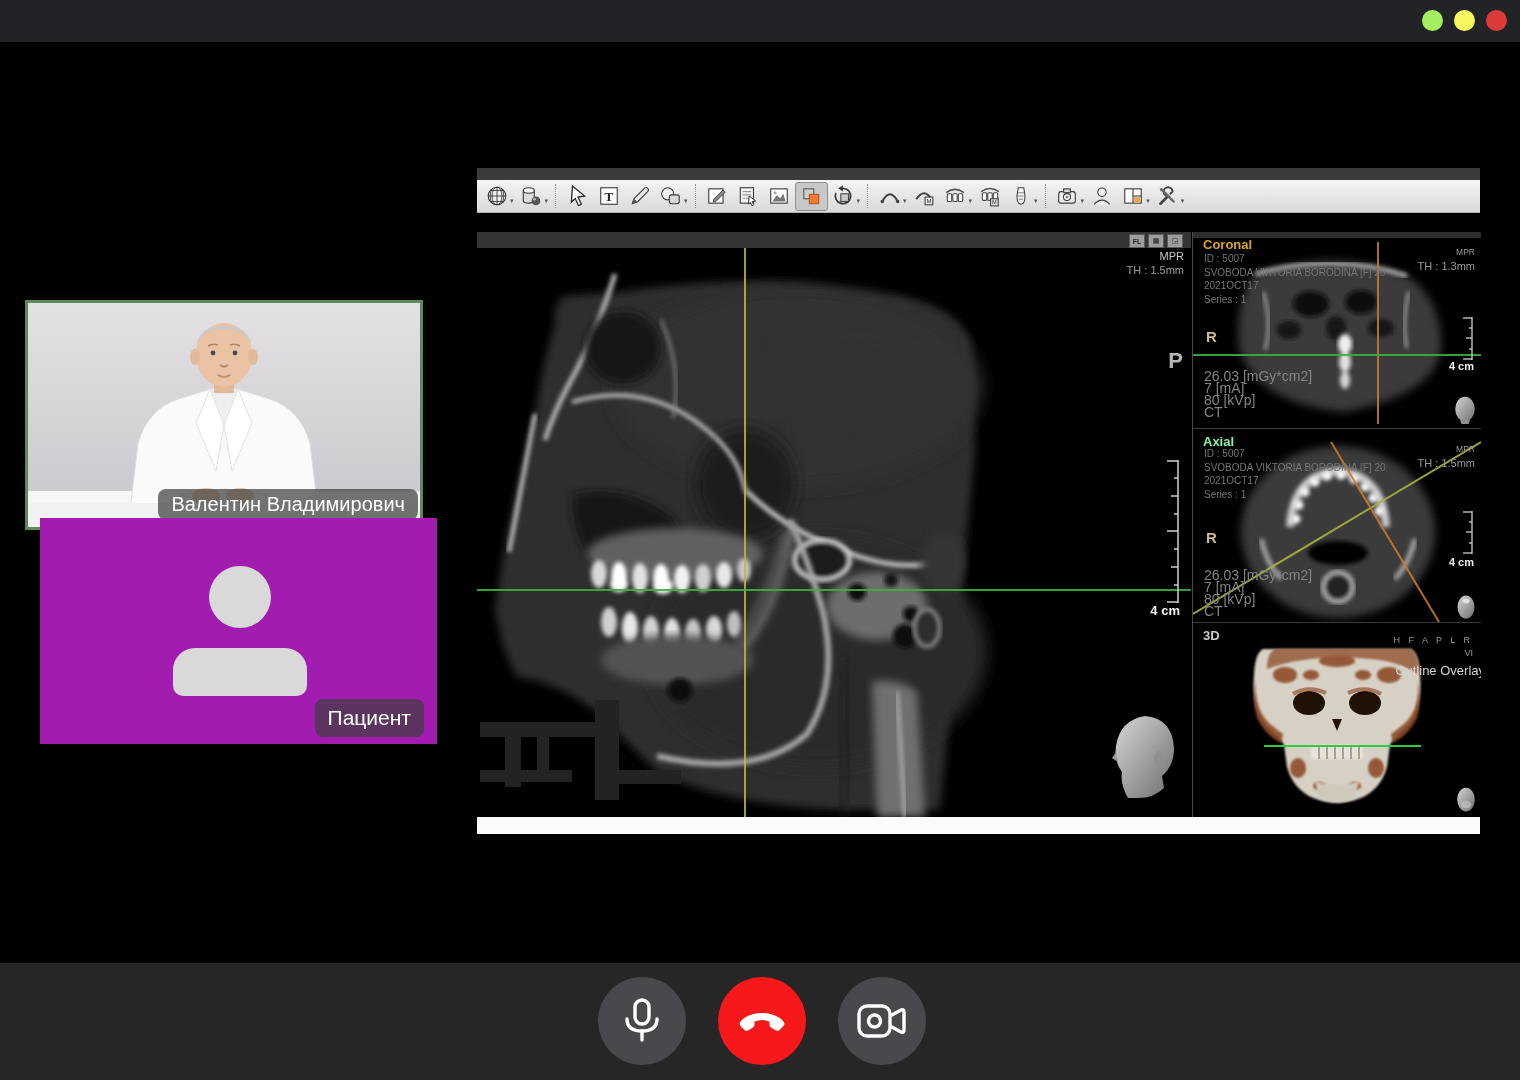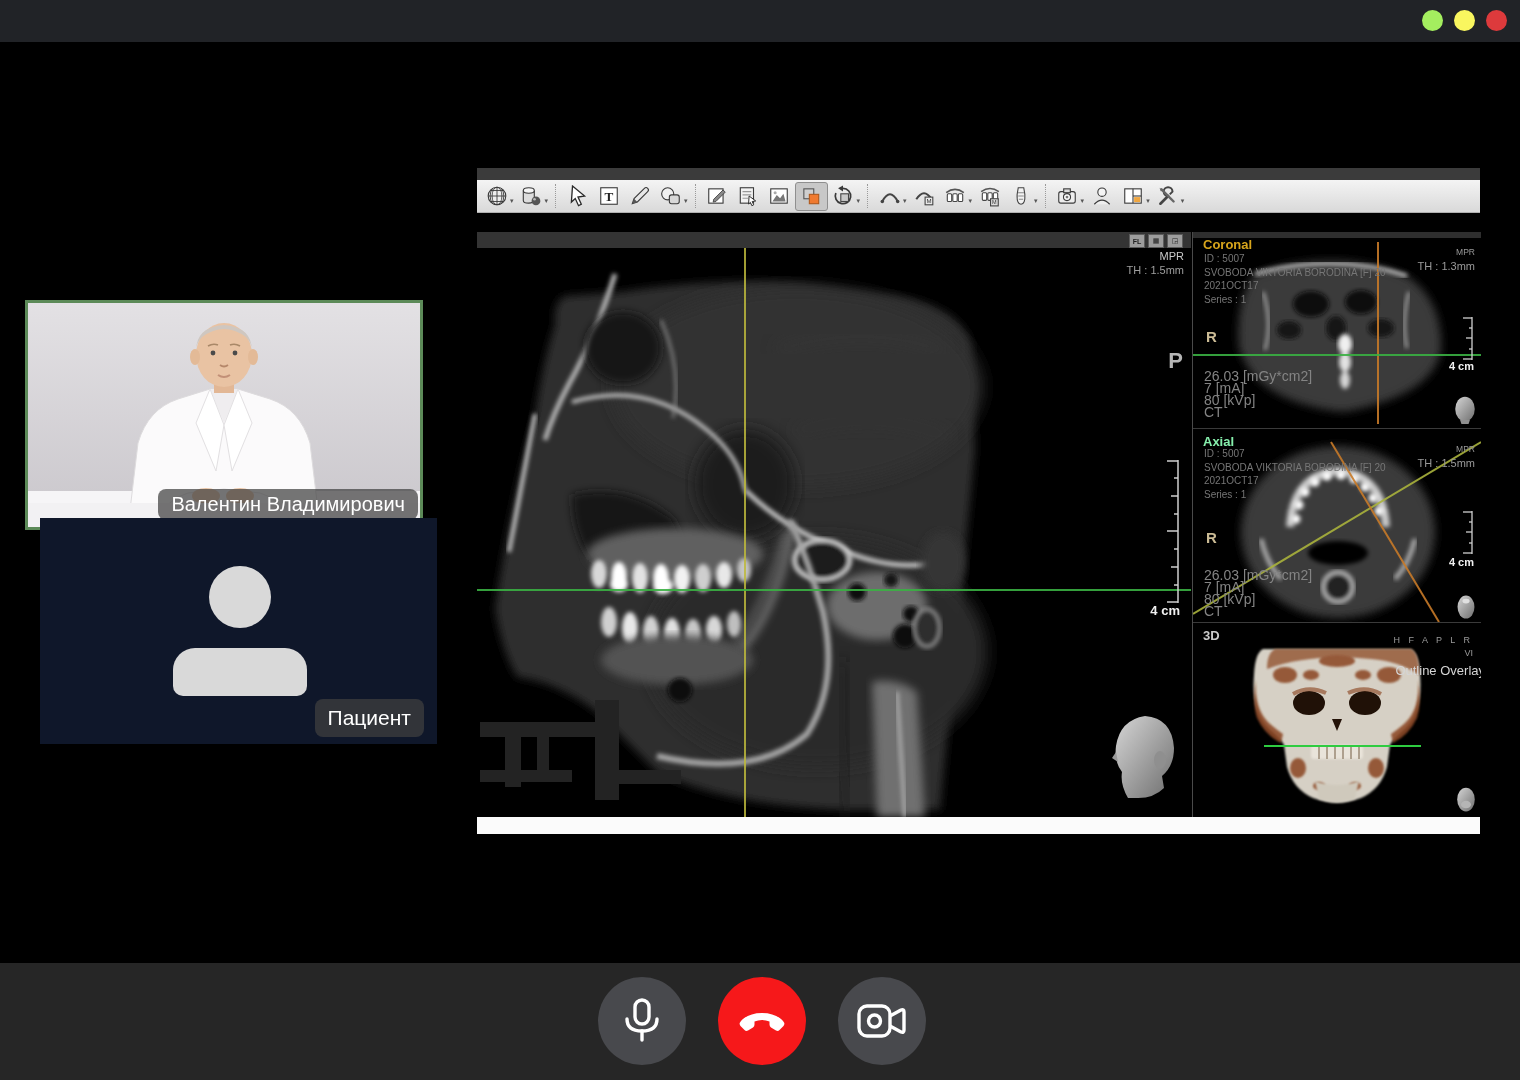--- a/index.html
+++ b/index.html
@@ -6,21 +6,21 @@
   #stage{position:relative;width:1520px;height:1080px;background:#000;overflow:hidden;
          font-family:"Liberation Sans","DejaVu Sans",sans-serif;}
   .abs{position:absolute;}
   
   .titlebar{position:absolute;left:0;top:0;width:1520px;height:42px;background:#212327;}
   .lights{position:absolute;right:13px;top:10px;display:flex;gap:11px;}
   .light{width:21px;height:21px;border-radius:50%;}
   
   .tile-doctor{position:absolute;left:25px;top:260px;width:392px;height:224px;
     border:3px solid #5c8a58;background:#d9d7da;margin-top:40px;}
-  .tile-patient{position:absolute;left:40px;top:518px;width:397px;height:226px;background:#0f172a;}
+  .tile-patient{position:absolute;left:40px;top:518px;width:397px;height:226px;background:#a21caf;}
   .name-label{position:absolute;background:rgba(64,64,64,.72);color:#fff;border-radius:8px;
     font-size:20px;display:flex;align-items:center;padding:0 13px;white-space:nowrap;}
   .avatar-head{position:absolute;left:169px;top:48px;width:62px;height:62px;border-radius:50%;background:#d9d9d9;}
   .avatar-body{position:absolute;left:133px;top:130px;width:134px;height:48px;background:#d9d9d9;
     border-radius:22px 22px 10px 10px;}
   
   .share{position:absolute;left:477px;top:168px;width:1003px;height:670px;background:#000;}
   .chrome{position:absolute;left:0;top:0;width:1003px;height:12px;background:#3b3b3b;}
   .toolbar{position:absolute;left:0;top:12px;width:1003px;height:33px;
     background:linear-gradient(#f4f4f4,#d9d9d9);border-bottom:1px solid #b0b0b0;

